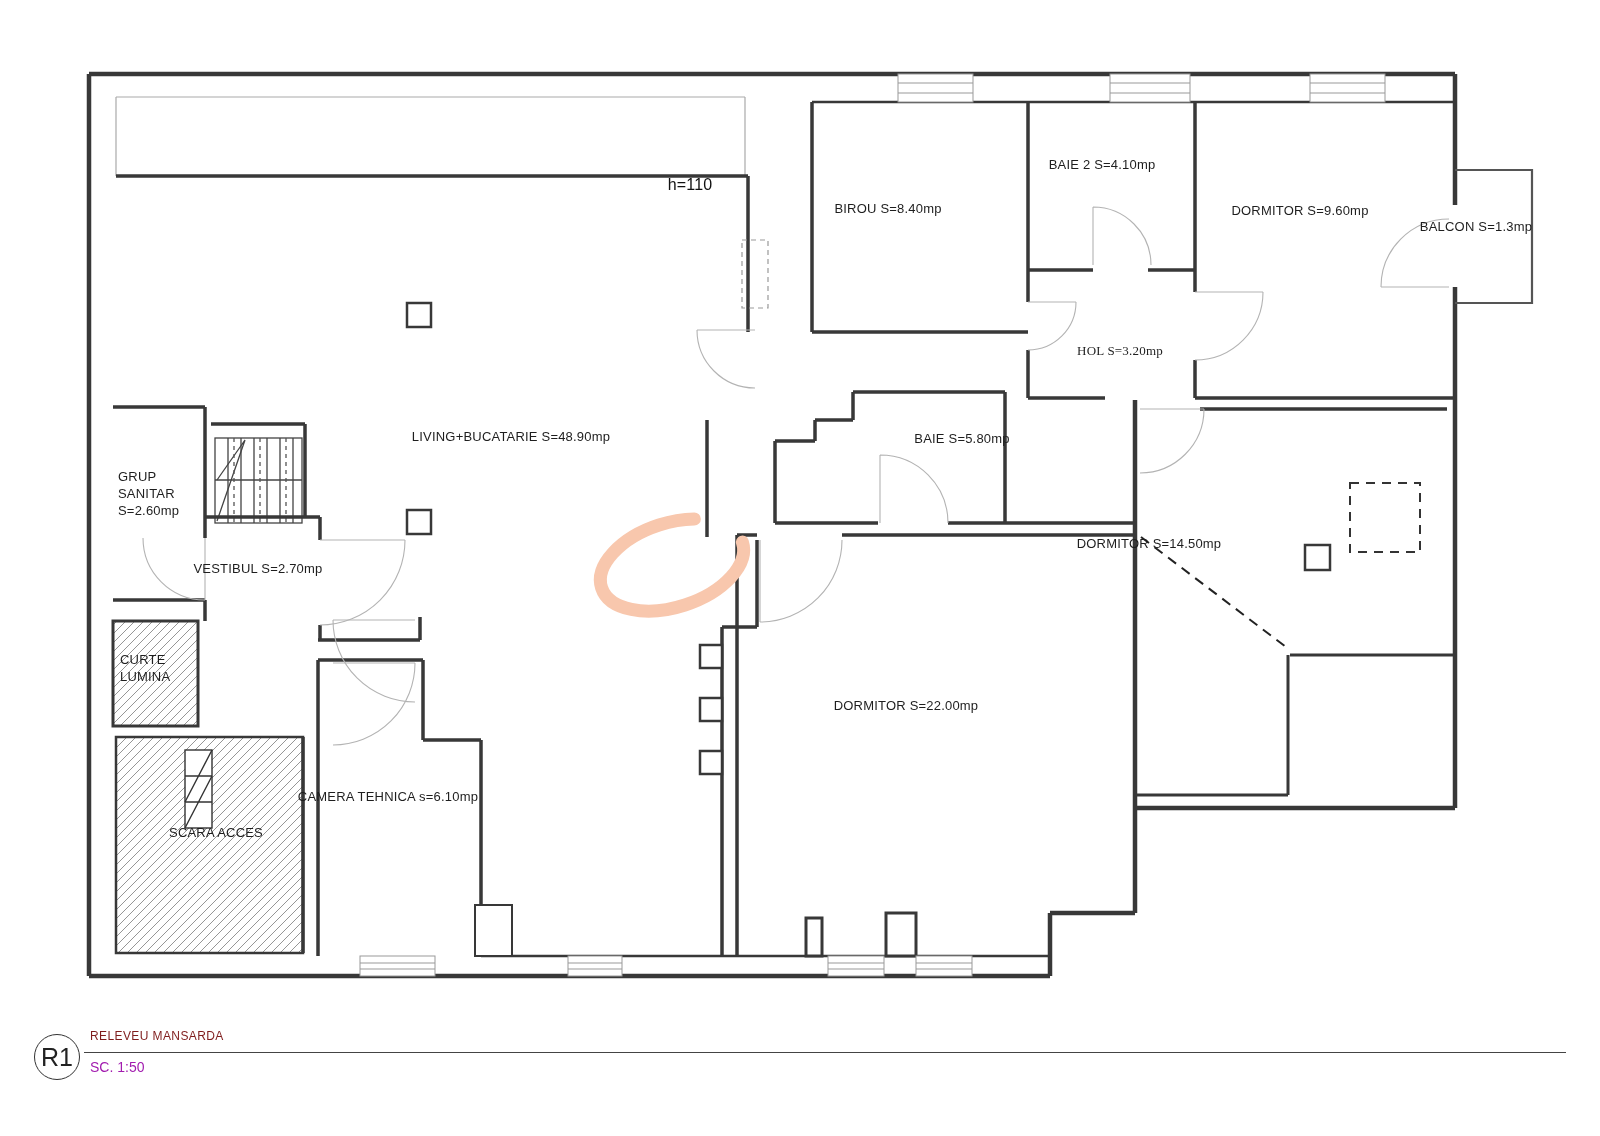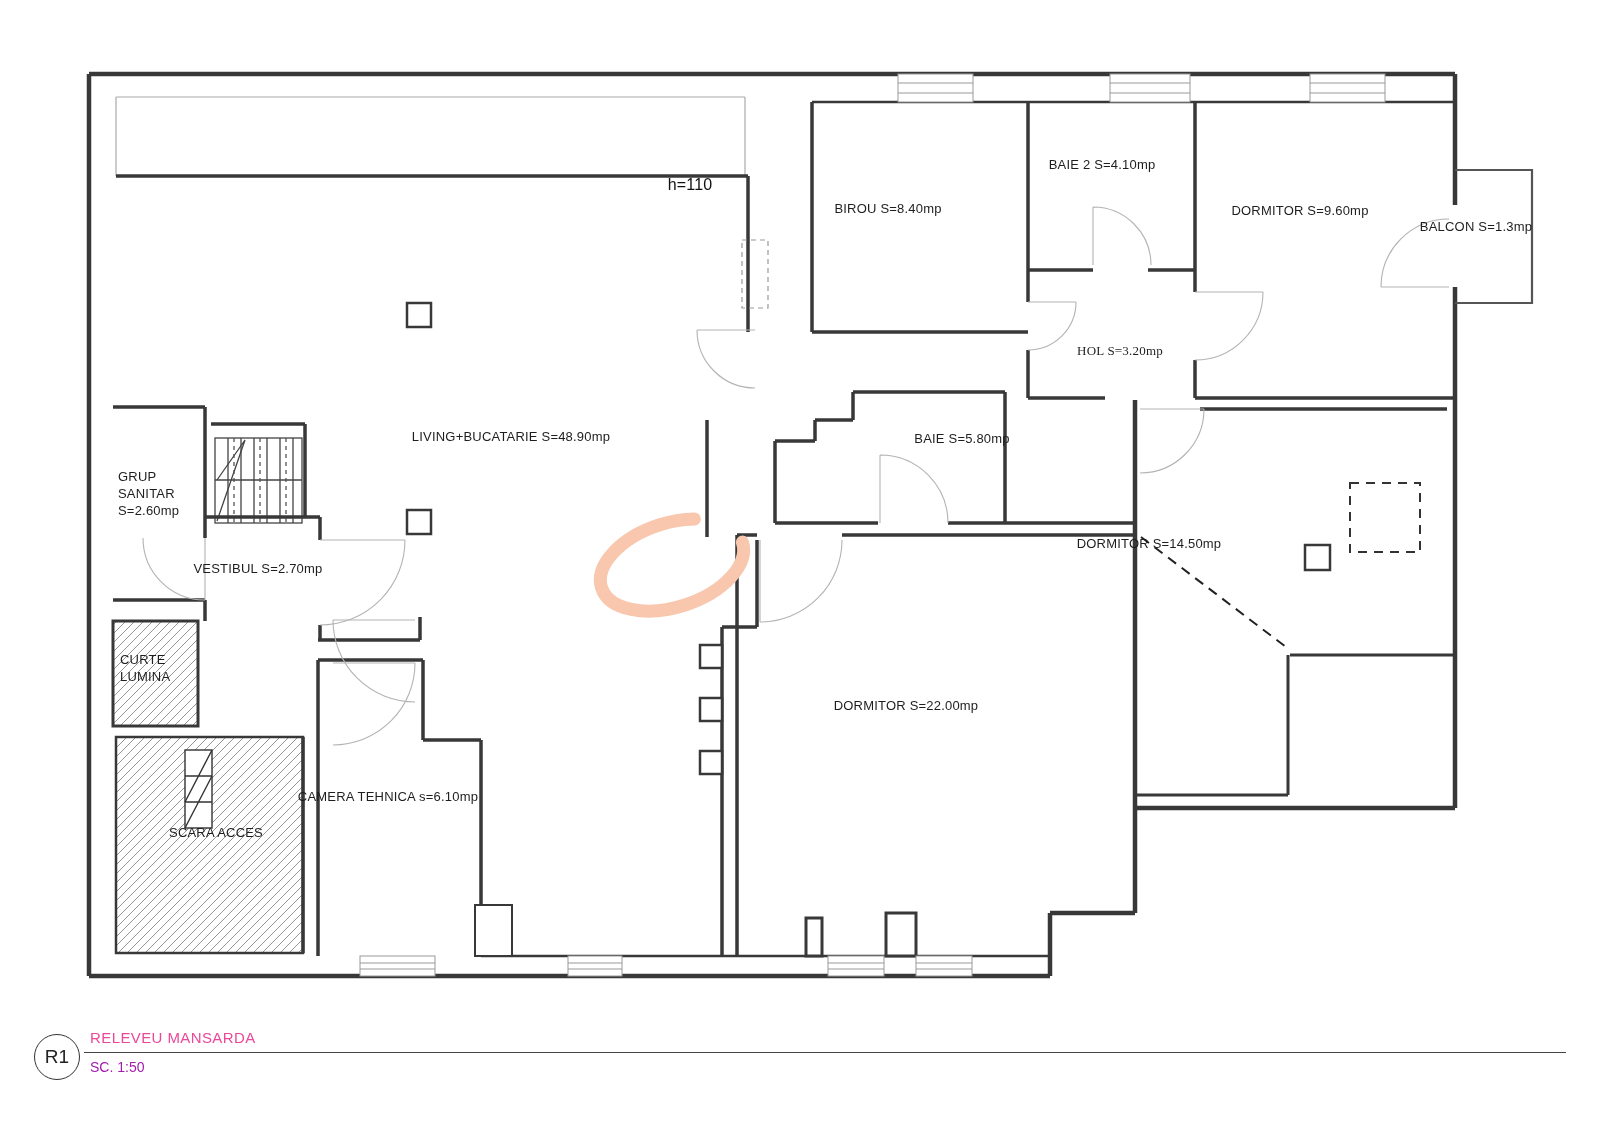--- a/index.html
+++ b/index.html
@@ -6,25 +6,25 @@
   #sheet{position:relative;width:1600px;height:1136px;background:#ffffff;overflow:hidden;
          font-family:"Liberation Sans",sans-serif;}
   #plan-svg{position:absolute;left:0;top:0;}
   .lbl{position:absolute;transform:translateX(-50%);font-size:13px;line-height:17px;
        color:#1e1e1e;text-align:left;white-space:nowrap;letter-spacing:.2px;}
   .lbl .area:empty{display:none;}
   .wrap{white-space:normal;}
   .h110{font-size:16px;color:#111;}
   .watermark-text{position:absolute;left:783px;top:604px;font-size:45px;letter-spacing:7px;
        color:#f8c5ac;font-weight:400;}
-  .tb-title{position:absolute;left:90px;top:1029px;font-size:15px;color:#ec4899;letter-spacing:.4px;}
+  .tb-title{position:absolute;left:90px;top:1029px;font-size:12px;color:#7f1d1d;letter-spacing:.4px;}
   .tb-scale{position:absolute;left:90px;top:1059px;font-size:14px;color:#a21caf;}
   .tb-circle{position:absolute;left:34px;top:1034px;width:44px;height:44px;border:1.6px solid #333;
        border-radius:50%;display:flex;align-items:center;justify-content:center;
-       font-size:19px;color:#222;}
+       font-size:25px;color:#222;}
   .tb-line{position:absolute;left:84px;top:1052px;width:1482px;height:0;border-top:1.2px solid #444;}
 </style>
 </head>
 <body>
 
 <div id="sheet">
 
   <svg id="plan-svg" width="1600" height="1136" viewBox="0 0 1600 1136">
     <defs>
       <pattern id="hatch" width="9" height="9" patternUnits="userSpaceOnUse">

